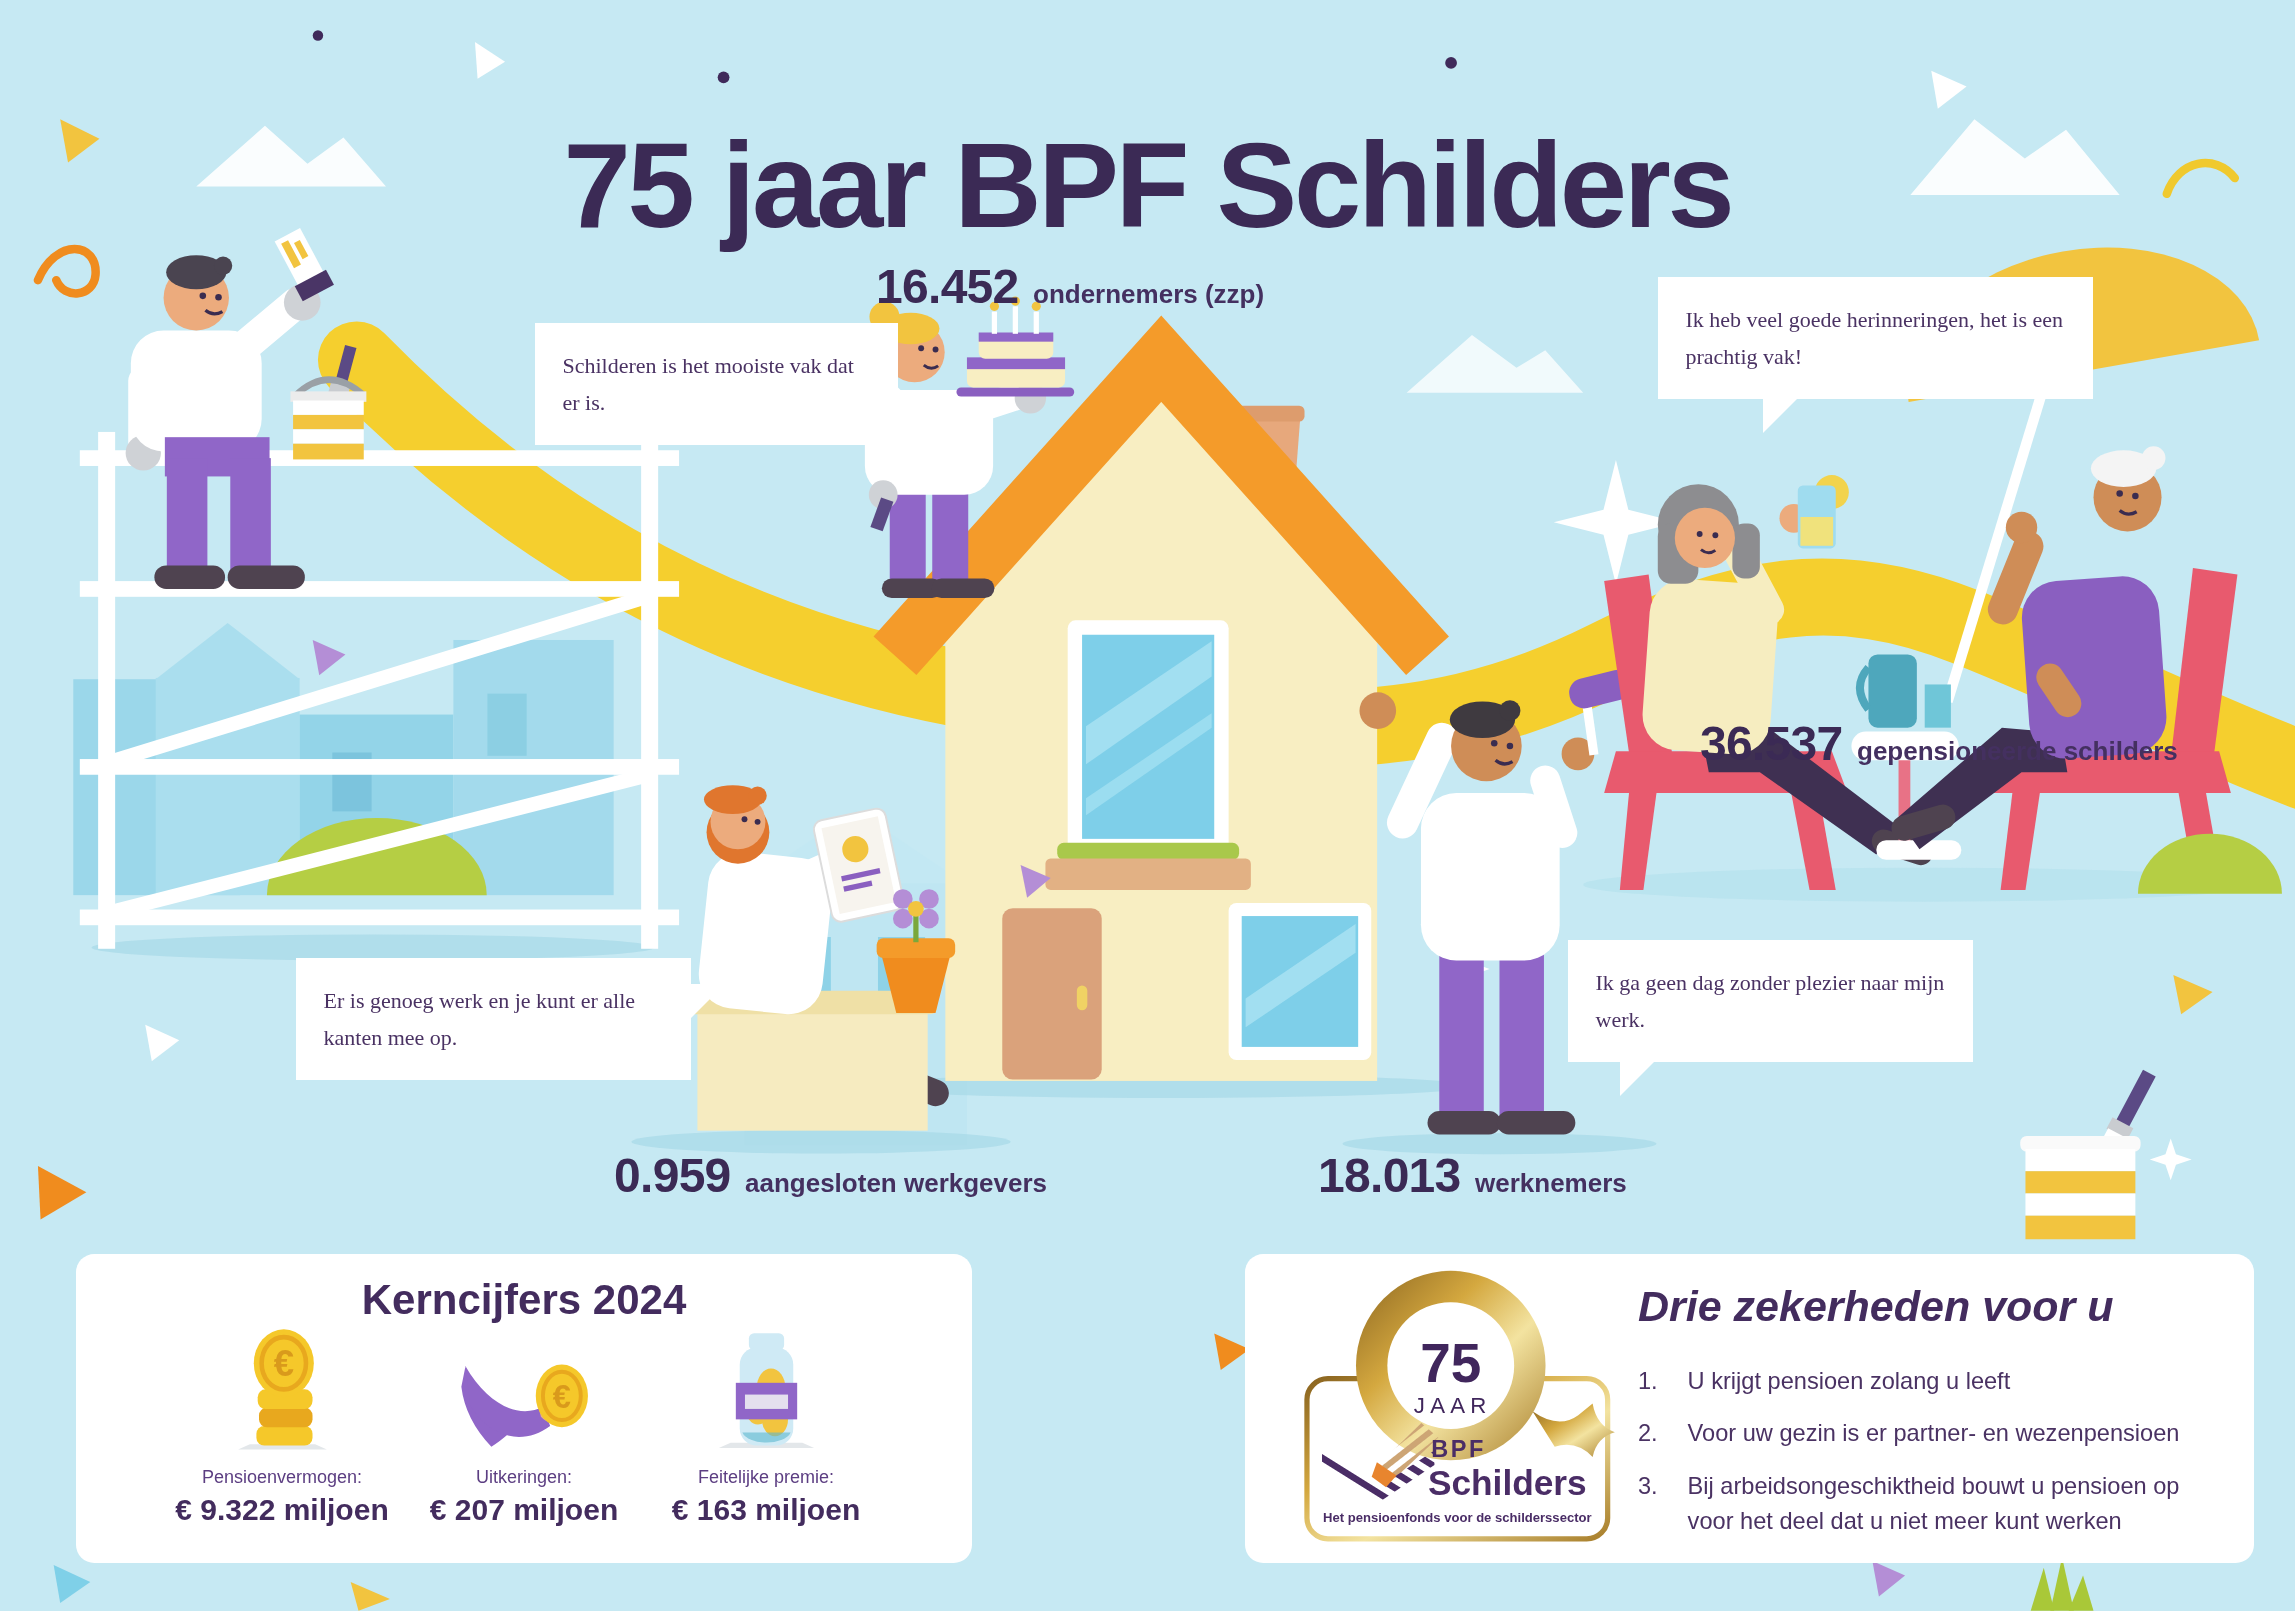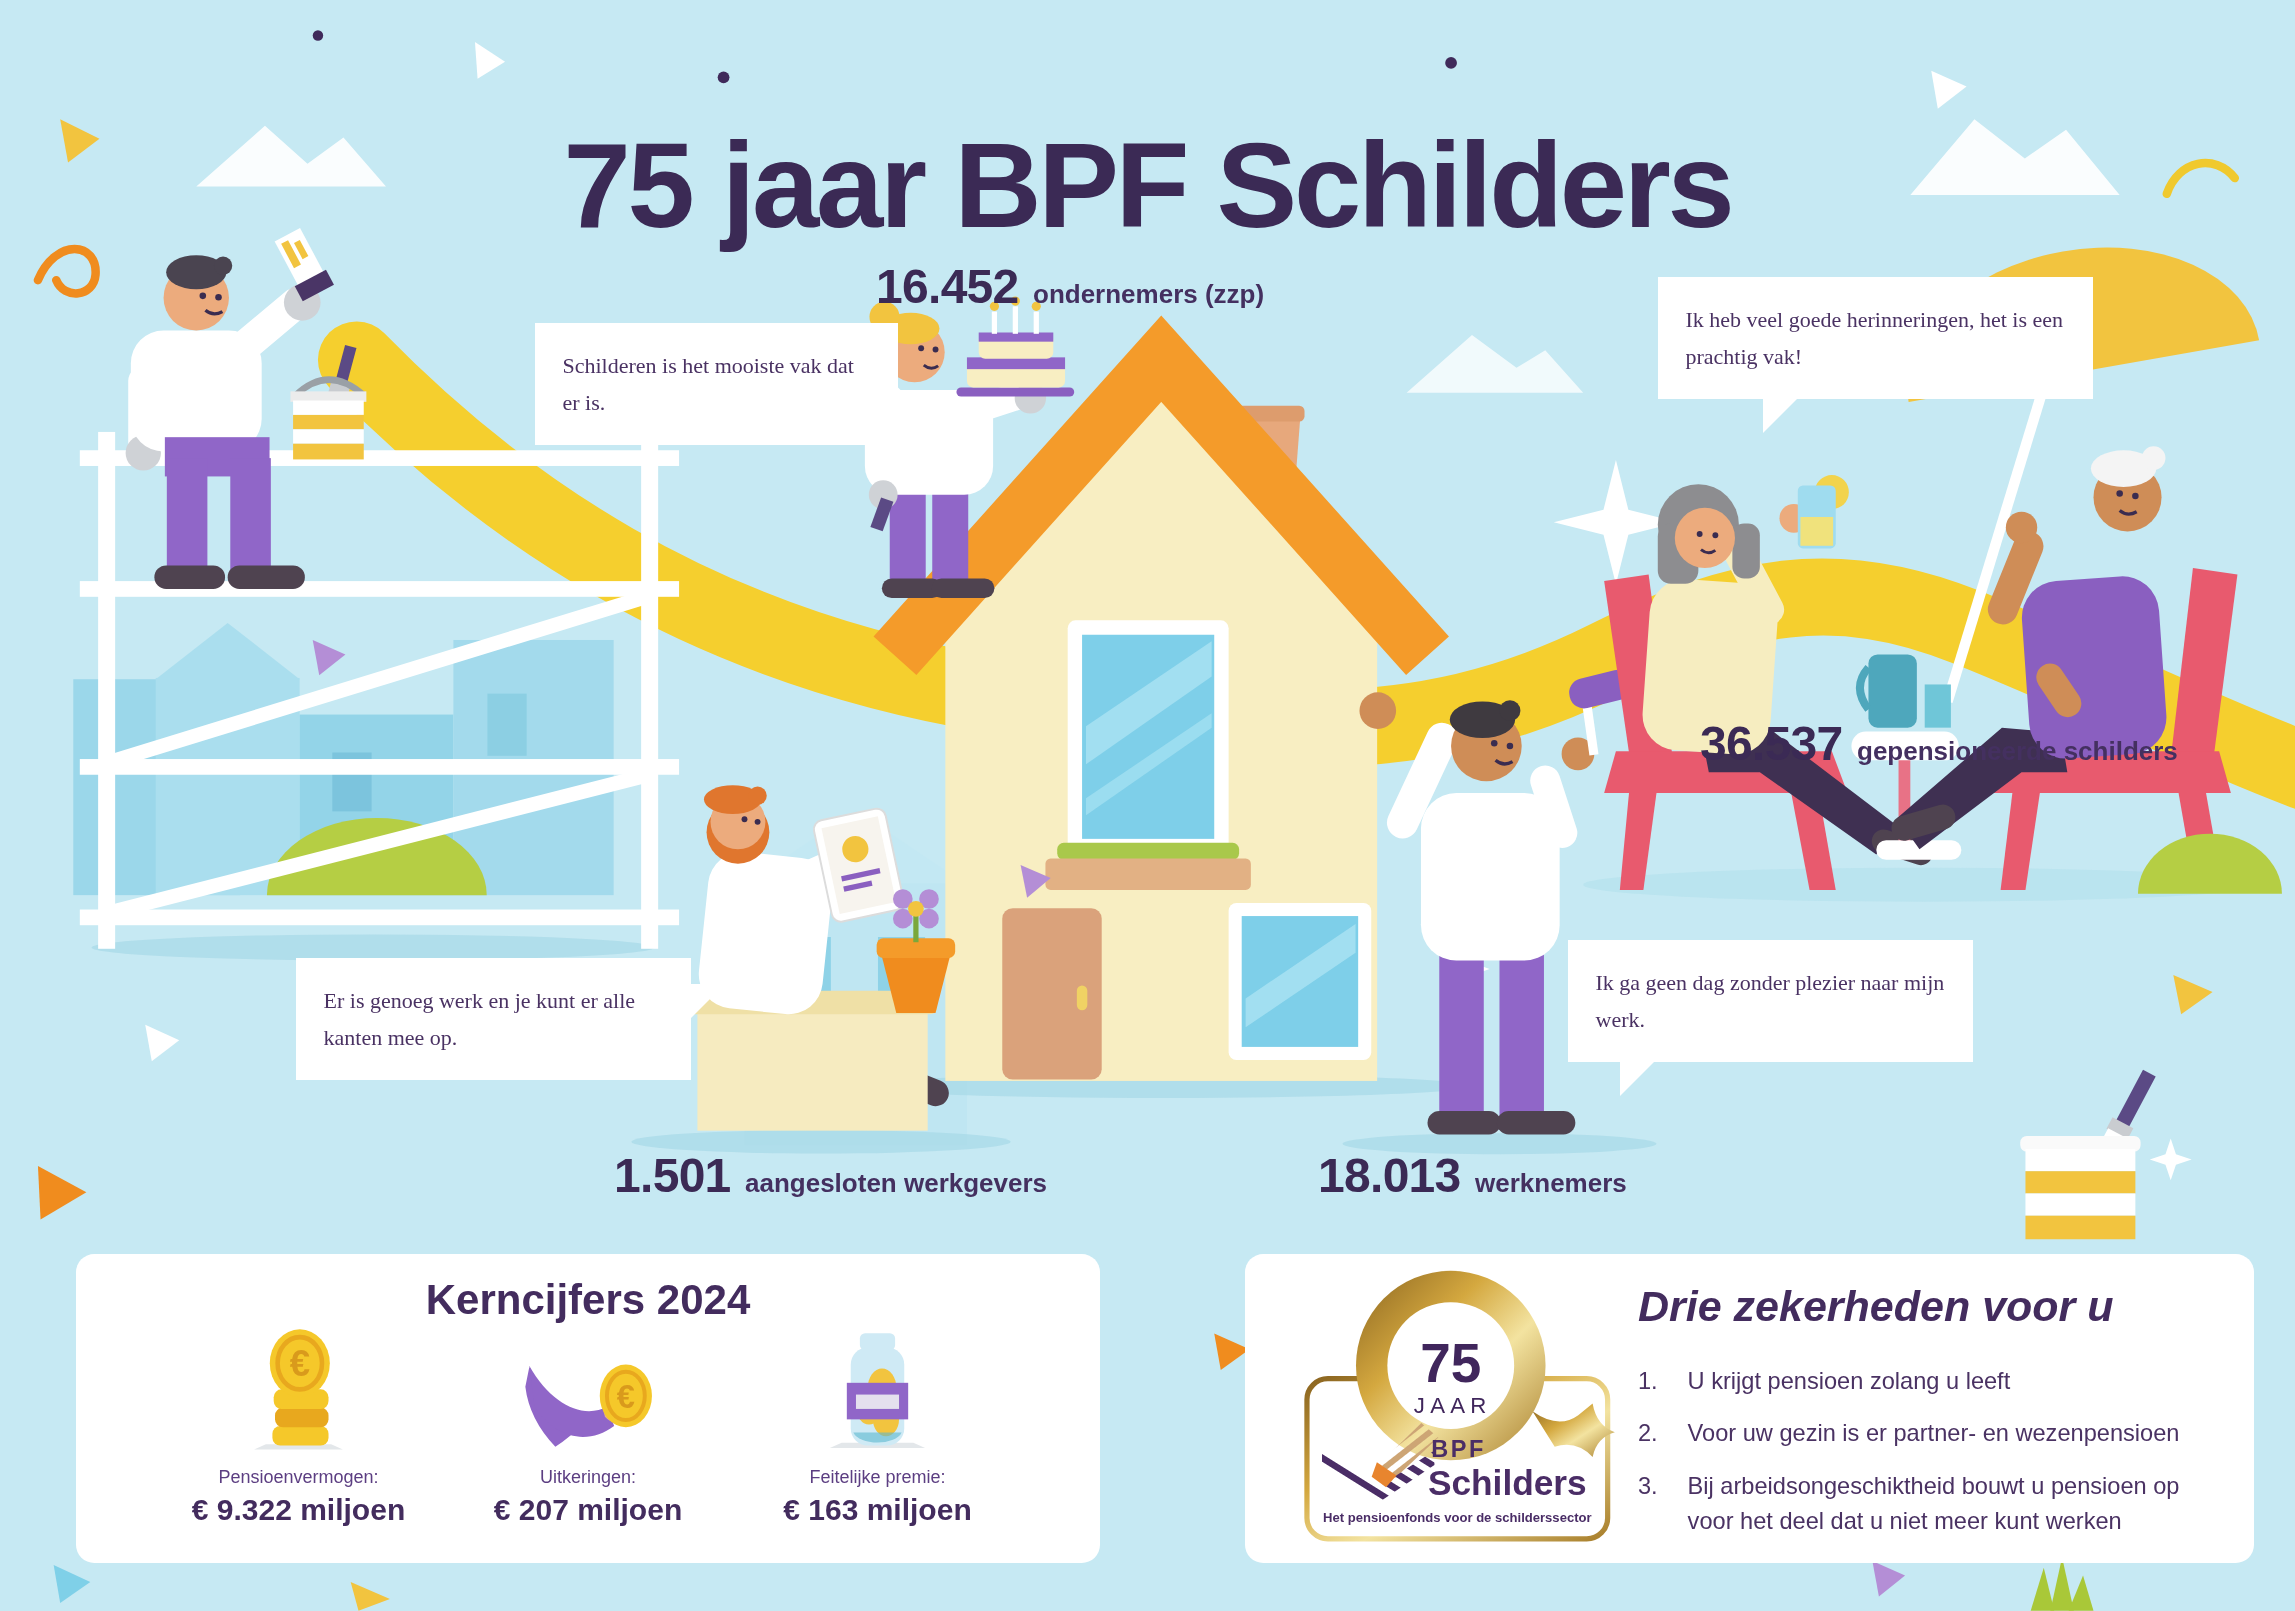--- a/index.html
+++ b/index.html
@@ -38,21 +38,21 @@
   #bubble-painter{left:535px;top:323px;width:308px;}
   #bubble-painter .tip{right:-34px;bottom:23.6px;clip-path:polygon(0 0,100% 100%,0 100%);}
   #bubble-gepensioneerde{left:1658px;top:277px;width:380px;}
   #bubble-gepensioneerde .tip{left:105px;bottom:-34px;clip-path:polygon(0 0,100% 0,0 100%);}
   #bubble-zzp{left:296px;top:958px;width:340px;}
   #bubble-zzp .tip{right:-34px;top:26px;clip-path:polygon(0 0,100% 0,0 100%);}
   #bubble-werknemer{left:1568px;top:940px;width:350px;}
   #bubble-werknemer .tip{left:52px;bottom:-34px;clip-path:polygon(0 0,100% 0,0 100%);}
 
   .card{position:absolute;background:#ffffff;border-radius:18.3px;}
-  #card-kerncijfers{left:76px;top:1254px;width:1024px;height:309px;}
+  #card-kerncijfers{left:76px;top:1254px;width:896px;height:309px;}
   .kc-title{text-align:center;margin-top:22px;font-size:42px;font-weight:800;color:#432c5e;}
   .kc-row{display:flex;justify-content:space-between;padding:3.9px 85px 0 85px;}
   .kc-col{width:275px;display:flex;flex-direction:column;align-items:center;}
   .kc-icon{height:124px;display:flex;align-items:flex-end;justify-content:center;}
   .kc-label{font-size:18px;color:#5c3e82;margin-top:15px;}
   .kc-value{font-size:30px;font-weight:800;color:#432c5e;margin-top:5.2px;}
 
   #card-zekerheden{left:1245px;top:1254px;width:1009px;height:309px;}
   .zk-title{position:absolute;left:393px;top:27.5px;font-size:43px;font-weight:800;color:#432c5e;font-style:italic;}
   .zk-list{position:absolute;left:393px;top:110px;width:550px;}
@@ -371,21 +371,21 @@
 
 <div class="stat" id="stat-ondernemers">
   <span class="v">16.452</span>
   <span class="l">ondernemers (zzp)</span>
 </div>
 <div class="stat" id="stat-gepensioneerden">
   <span class="v">36.537</span>
   <span class="l">gepensioneerde schilders</span>
 </div>
 <div class="stat" id="stat-werkgevers">
-  <span class="v">1.501</span>
+  <span class="v">0.959</span>
   <span class="l">aangesloten werkgevers</span>
 </div>
 <div class="stat" id="stat-werknemers">
   <span class="v">18.013</span>
   <span class="l">werknemers</span>
 </div>
 
 <div class="bubble" id="bubble-painter">
   <span>Schilderen is het mooiste vak dat er is.</span>
   <span class="tip"></span>

